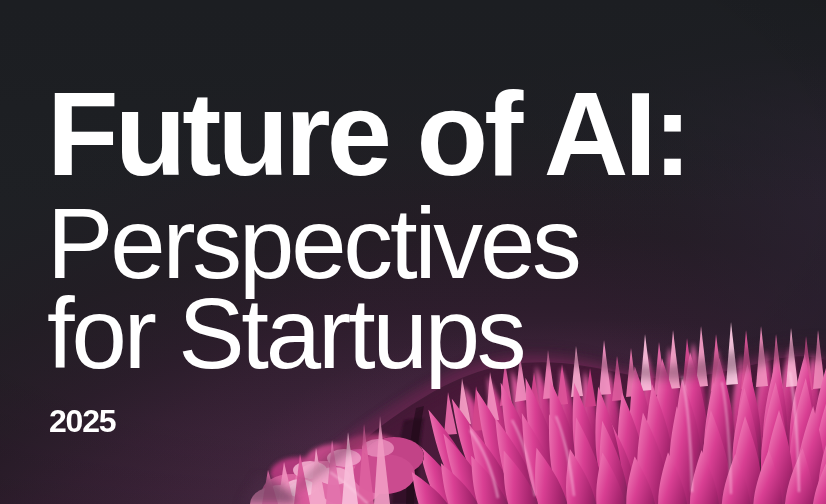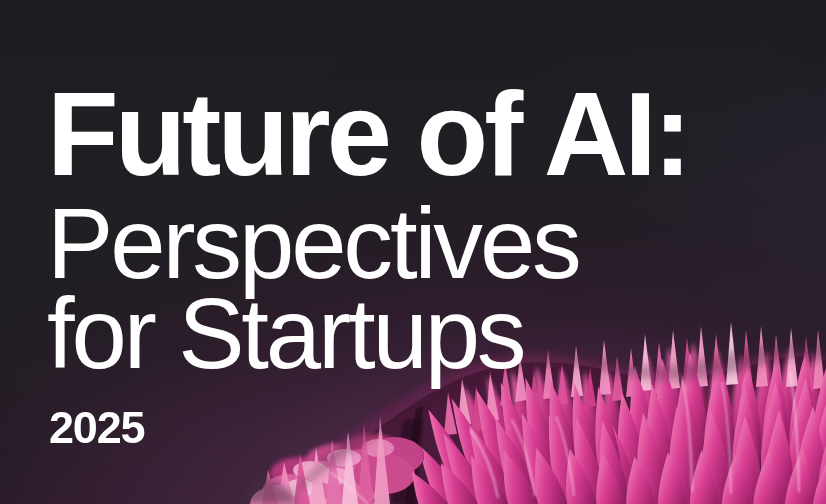--- a/index.html
+++ b/index.html
@@ -111,21 +111,21 @@
     transform: scaleX(0.985);
     transform-origin: left center;
   }
   .title-sub1 { top: 193px; }
   .title-sub2 { top: 283px; }
   .year {
     position: absolute;
     left: 49px;
     top: 405px;
     margin: 0;
-    font-size: 45px;
+    font-size: 32px;
     font-weight: 700;
     line-height: 1;
     letter-spacing: -1.2px;
     color: #ffffff;
     white-space: nowrap;
   }
 </style>
 </head>
 <body>
 

